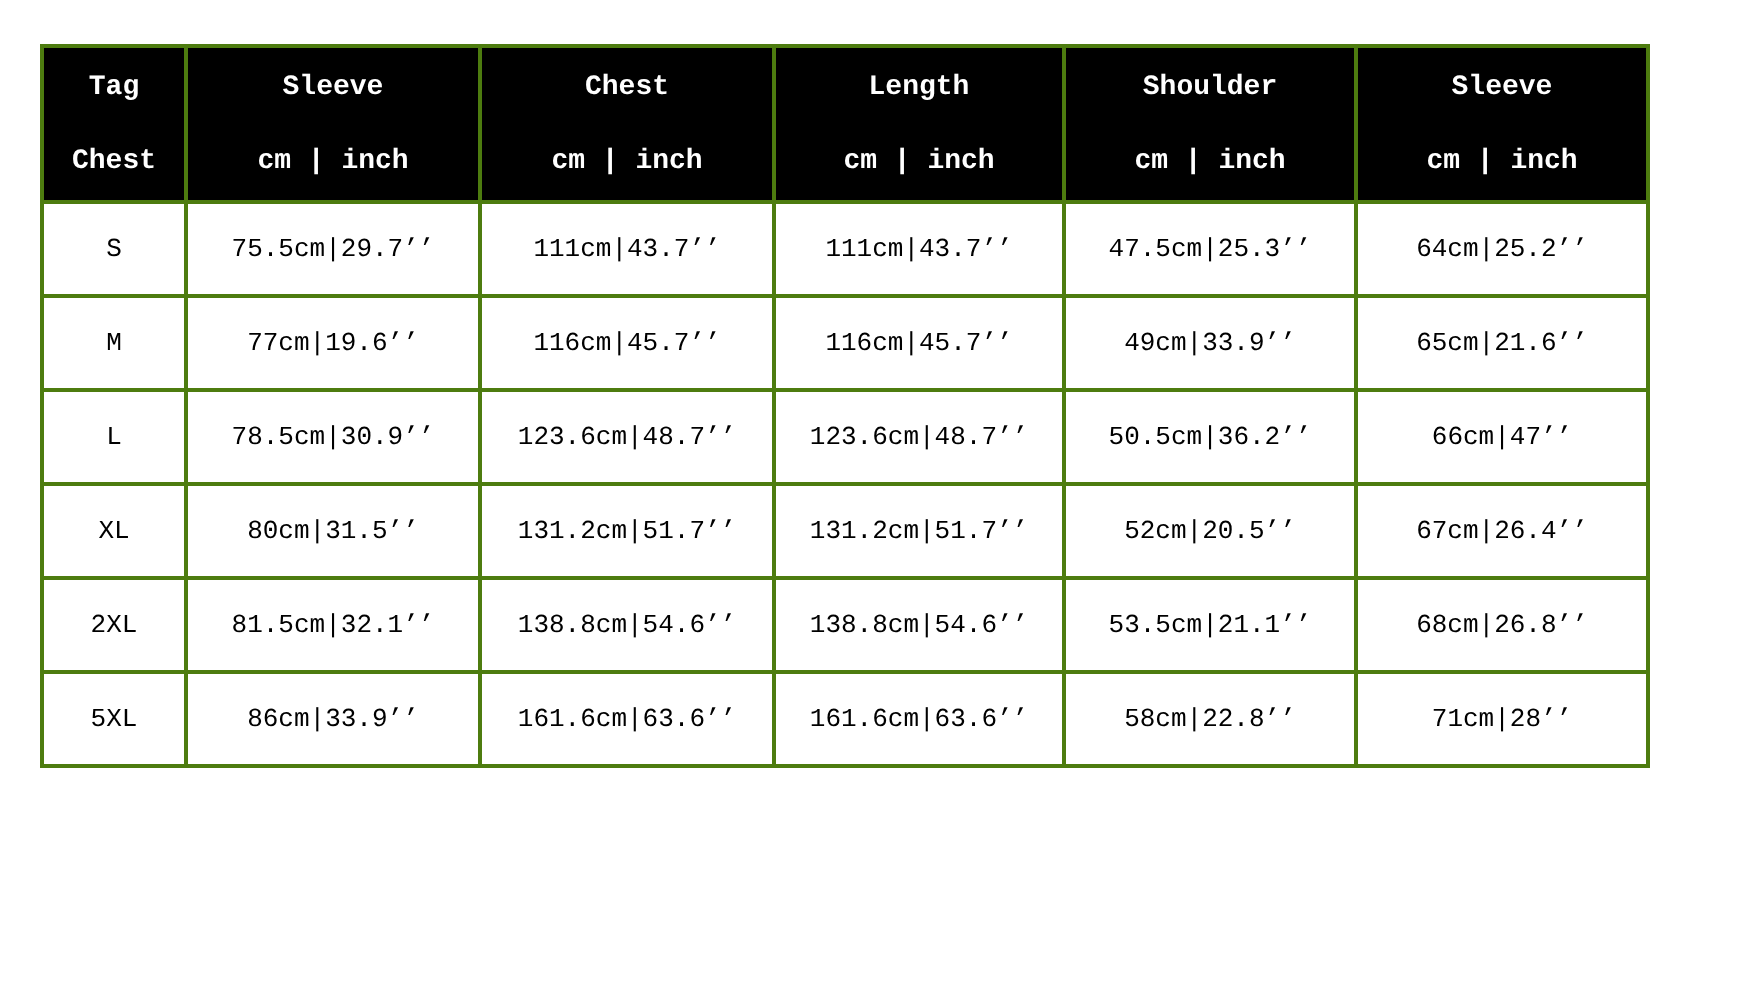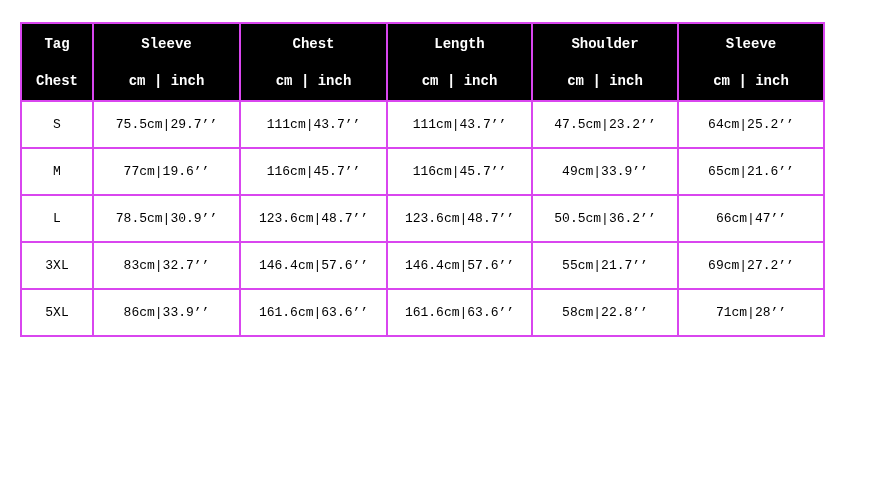--- a/index.html
+++ b/index.html
@@ -16,21 +16,21 @@
     color: #000000;
   }
   table.size-table {
     position: absolute;
     left: 20px;
     top: 22px;
     border-collapse: collapse;
     table-layout: fixed;
   }
   .size-table th, .size-table td {
-    border: 2px solid #d946ef;
+    border: 2px solid #4d7c0f;
     padding: 0;
   }
   .size-table thead th {
     background: #000000;
     color: #ffffff;
     height: 76px;
     font-size: 14px;
     font-weight: bold;
     vertical-align: middle;
   }
@@ -105,46 +105,54 @@
           </div>
         </th>
       </tr>
     </thead>
     <tbody id="table-body">
         <tr>
           <td>S</td>
           <td>75.5cm|29.7’’</td>
           <td>111cm|43.7’’</td>
           <td>111cm|43.7’’</td>
-          <td>47.5cm|23.2’’</td>
+          <td>47.5cm|25.3’’</td>
           <td>64cm|25.2’’</td>
         </tr>
         <tr>
           <td>M</td>
           <td>77cm|19.6’’</td>
           <td>116cm|45.7’’</td>
           <td>116cm|45.7’’</td>
           <td>49cm|33.9’’</td>
           <td>65cm|21.6’’</td>
         </tr>
         <tr>
           <td>L</td>
           <td>78.5cm|30.9’’</td>
           <td>123.6cm|48.7’’</td>
           <td>123.6cm|48.7’’</td>
           <td>50.5cm|36.2’’</td>
           <td>66cm|47’’</td>
         </tr>
         <tr>
-          <td>3XL</td>
-          <td>83cm|32.7’’</td>
-          <td>146.4cm|57.6’’</td>
-          <td>146.4cm|57.6’’</td>
-          <td>55cm|21.7’’</td>
-          <td>69cm|27.2’’</td>
+          <td>XL</td>
+          <td>80cm|31.5’’</td>
+          <td>131.2cm|51.7’’</td>
+          <td>131.2cm|51.7’’</td>
+          <td>52cm|20.5’’</td>
+          <td>67cm|26.4’’</td>
+        </tr>
+        <tr>
+          <td>2XL</td>
+          <td>81.5cm|32.1’’</td>
+          <td>138.8cm|54.6’’</td>
+          <td>138.8cm|54.6’’</td>
+          <td>53.5cm|21.1’’</td>
+          <td>68cm|26.8’’</td>
         </tr>
         <tr>
           <td>5XL</td>
           <td>86cm|33.9’’</td>
           <td>161.6cm|63.6’’</td>
           <td>161.6cm|63.6’’</td>
           <td>58cm|22.8’’</td>
           <td>71cm|28’’</td>
         </tr>
       </tbody>

